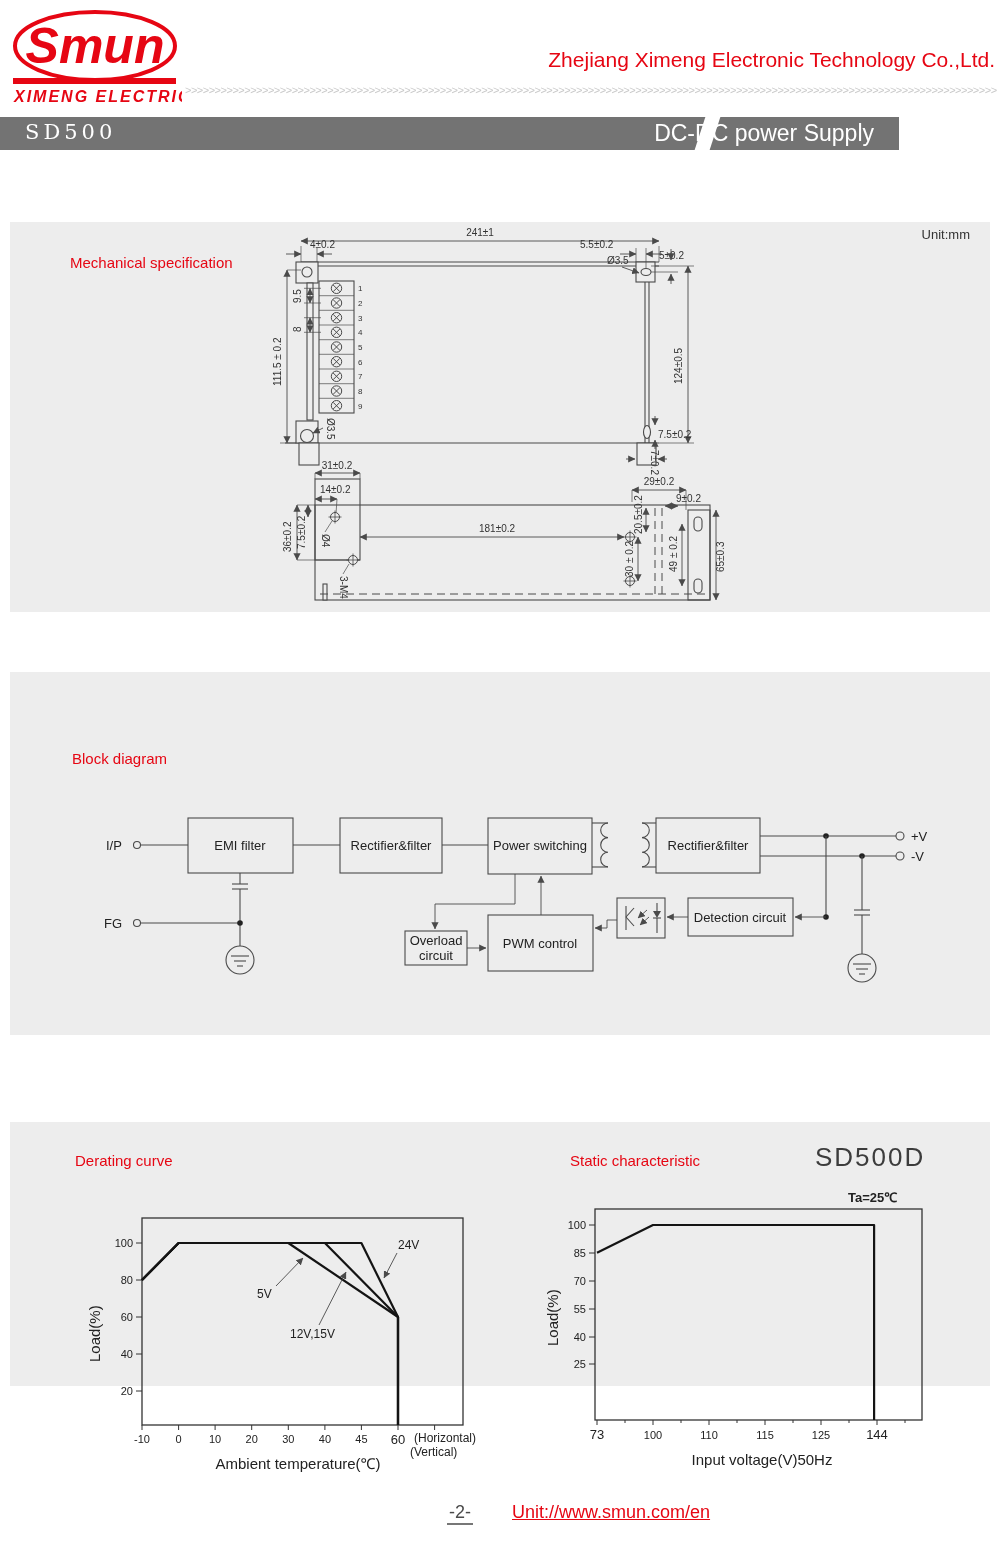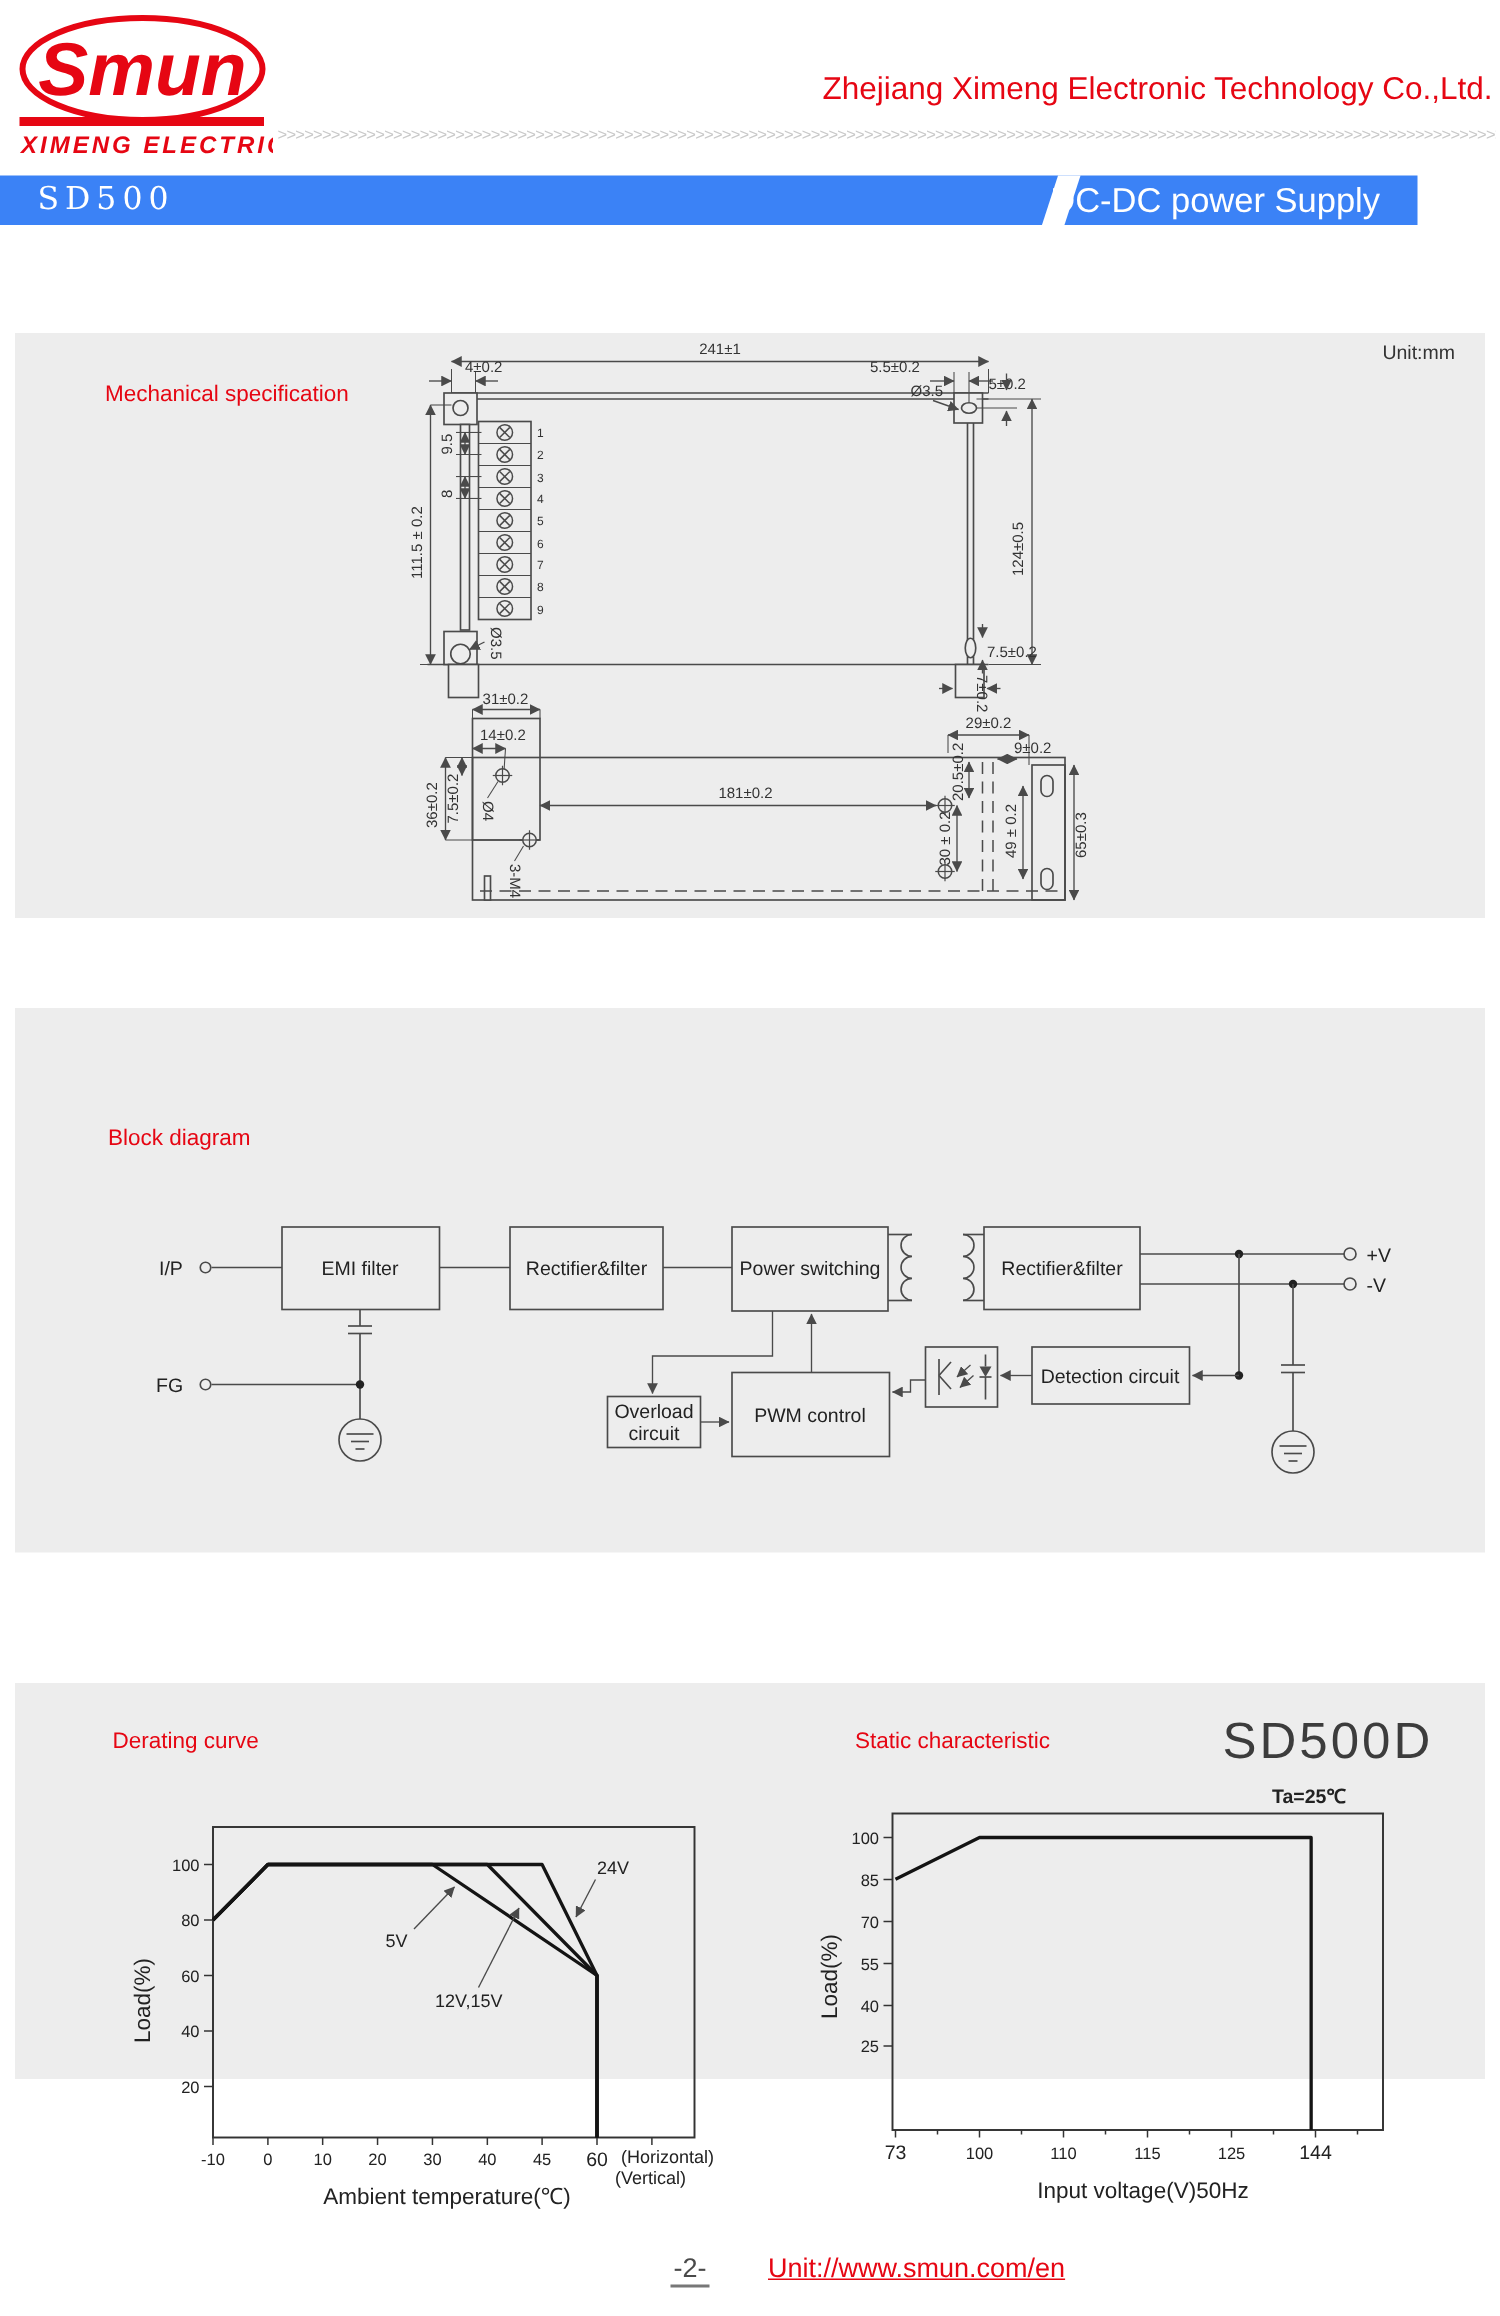--- a/index.html
+++ b/index.html
@@ -3,38 +3,38 @@
 <meta charset="utf-8">
 <style>
   html,body{margin:0;padding:0;background:#fff;}
   .page{position:relative;width:1000px;height:1544px;background:#fff;overflow:hidden;
         font-family:"Liberation Sans",sans-serif;}
   
   .logo-svg{position:absolute;left:10px;top:6px;}
   .company{position:absolute;right:5px;top:48px;color:#e60613;font-size:21px;letter-spacing:0px;}
   .chevrons{position:absolute;left:185px;top:84px;width:812px;height:16px;overflow:hidden;
             white-space:nowrap;color:#c9c9c9;font-size:11px;letter-spacing:-0.5px;}
-  .titlebar{position:absolute;left:0;top:117px;width:899px;height:33px;background:#3b82f6;padding-left:46px;}
+  .titlebar{position:absolute;left:0;top:117px;width:899px;height:33px;background:#737373;}
   .model{position:absolute;left:25px;top:3px;color:#fff;font-family:"DejaVu Serif",serif;
          font-size:21px;letter-spacing:4px;}
   .slash{position:absolute;left:700px;top:0;width:15px;height:33px;background:#fff;transform:skewX(-18deg);}
   .product{position:absolute;right:25px;top:3px;color:#fff;font-size:23px;}
   
   .panel{position:absolute;left:10px;width:980px;background:#ededed;}
   .panel-mech{top:222px;height:390px;}
   .panel-block{top:672px;height:363px;}
   .panel-charts{top:1122px;height:264px;}
   .panel svg{position:absolute;left:0;top:0;}
   .sec-title{position:absolute;color:#e60613;font-size:15px;z-index:2;}
   .t-mech{left:60px;top:32px;}
   .t-block{left:62px;top:78px;}
   .t-derat{left:65px;top:30px;}
   .t-stat{left:560px;top:30px;}
   .unit{position:absolute;right:20px;top:5px;font-size:13px;color:#333;z-index:2;text-align:center;}
-  .model-big{position:absolute;left:805px;top:20px;font-size:34px;color:#3c3c3c;letter-spacing:2px;z-index:2;}
+  .model-big{position:absolute;left:805px;top:20px;font-size:26px;color:#3c3c3c;letter-spacing:2px;z-index:2;}
   .ta-note{position:absolute;left:838px;top:66px;font-size:13px;color:#222;font-weight:bold;z-index:2;}
   
   .pageno{position:absolute;left:447px;top:1502px;font-size:18px;color:#4a4a4a;
           border-bottom:2px solid #777;padding:0 2px;}
   .url{position:absolute;left:512px;top:1502px;font-size:18px;color:#e60613;
        text-decoration:underline;}
   
   svg text{font-family:"Liberation Sans",sans-serif;}
   .ln{stroke:#4a4a4a;stroke-width:1.1;fill:none;}
   .tn{stroke:#4a4a4a;stroke-width:0.7;fill:none;}

